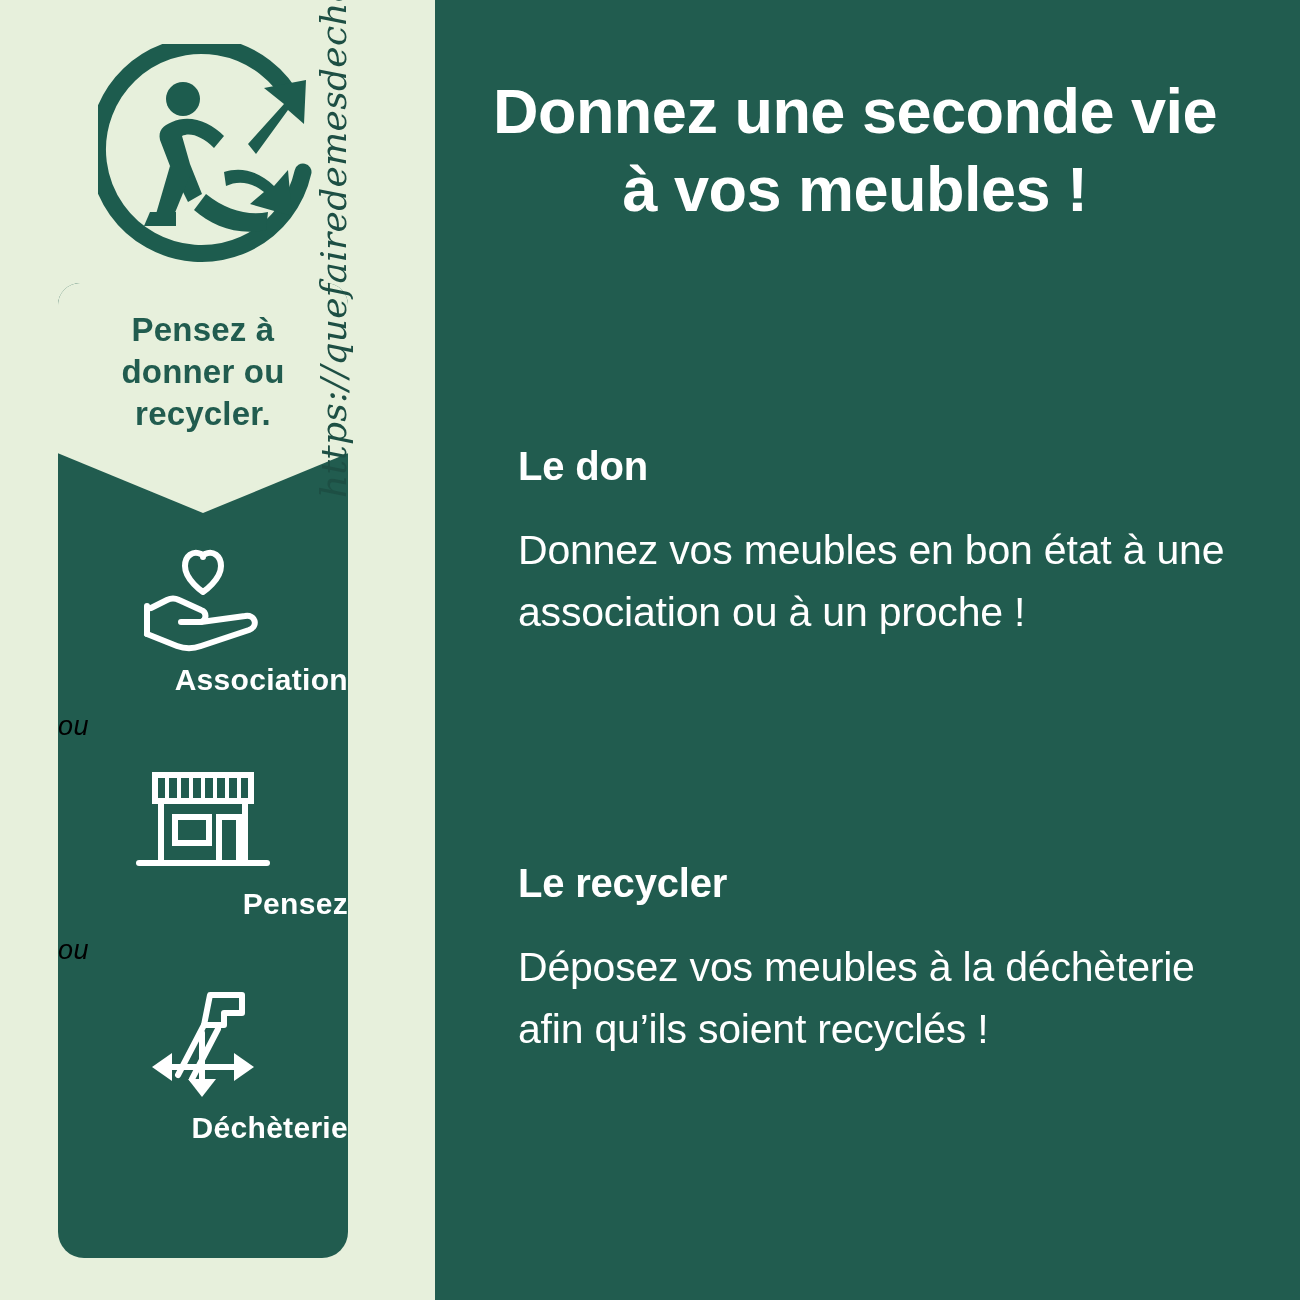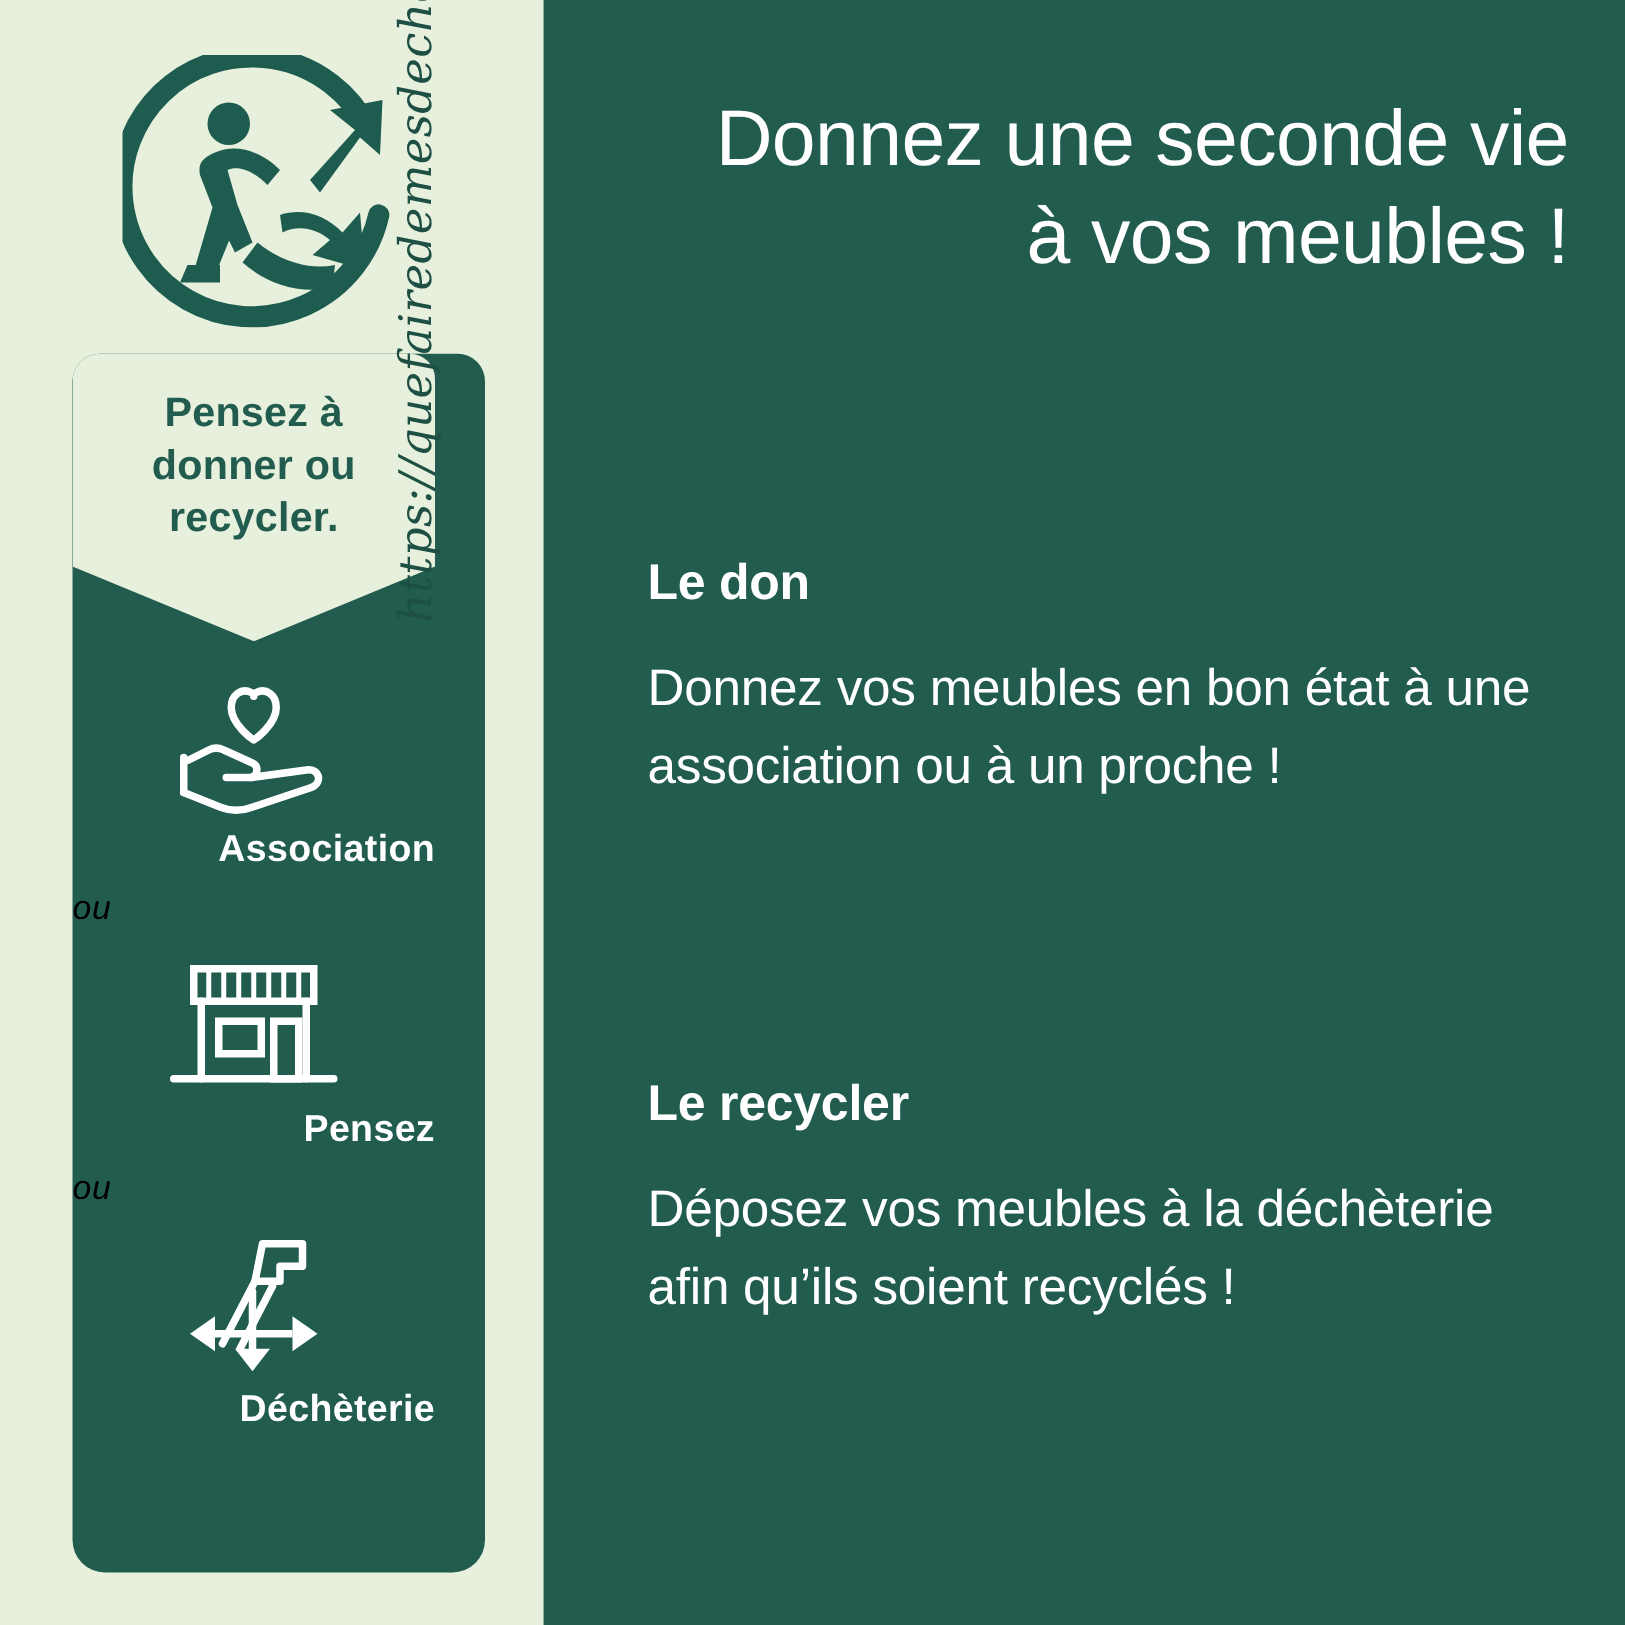--- a/index.html
+++ b/index.html
@@ -40,21 +40,20 @@
   
   .banner {
     position: absolute;
     left: 58px;
     top: 283px;
     width: 290px;
     height: 975px;
     background: #215c4f;
     border-radius: 22px 22px 26px 26px;
     overflow: hidden;
-    padding-left: 40px;
   }
   .banner-head {
     position: absolute;
     left: 0;
     top: 0;
     width: 290px;
     height: 230px;
     background: #e7f0dc;
     border-radius: 20px 20px 0 0;
     clip-path: polygon(0 0, 100% 0, 100% 74%, 50% 100%, 0 74%);
@@ -123,23 +122,23 @@
     flex: 1 1 auto;
     height: 1300px;
     background: #215c4f;
   }
   .headline {
     position: absolute;
     left: 20px;
     top: 72px;
     width: 800px;
     color: #ffffff;
-    text-align: right;
+    text-align: center;
     font-size: 63px;
-    font-weight: normal;
+    font-weight: bold;
     line-height: 78px;
     letter-spacing: -0.5px;
   }
 
   .section {
     position: absolute;
     left: 83px;
     width: 720px;
     color: #ffffff;
   }

